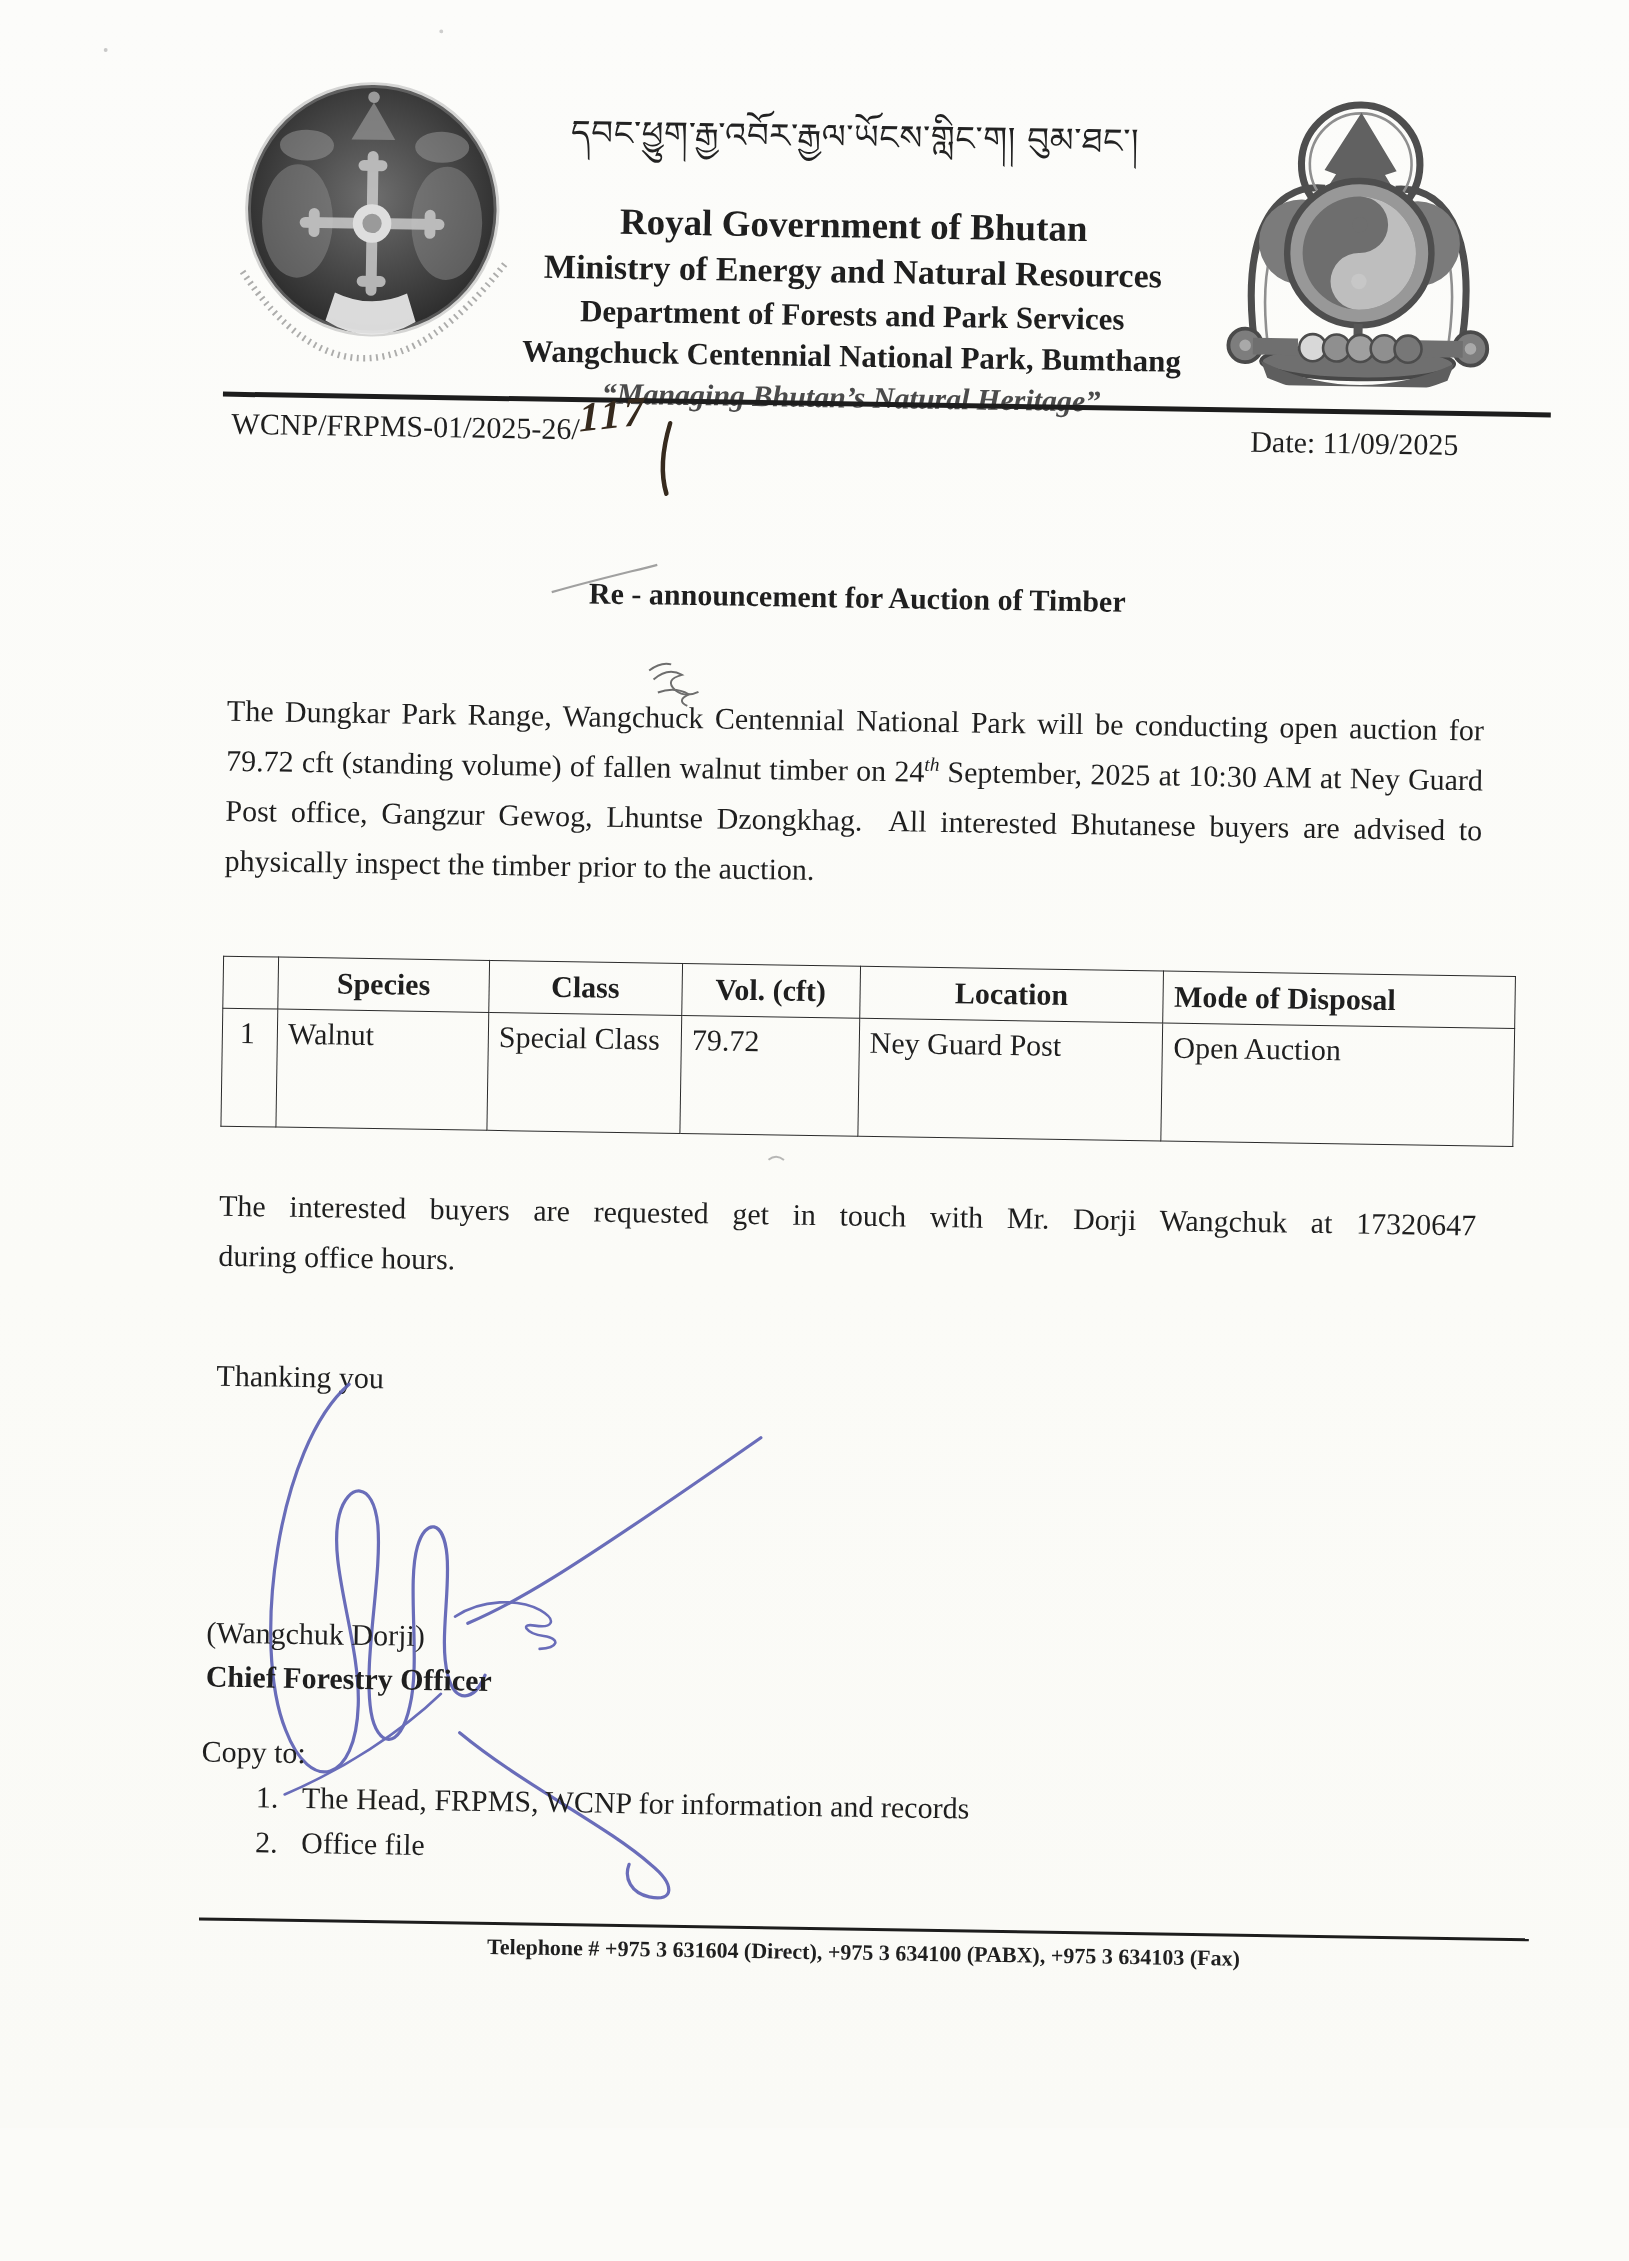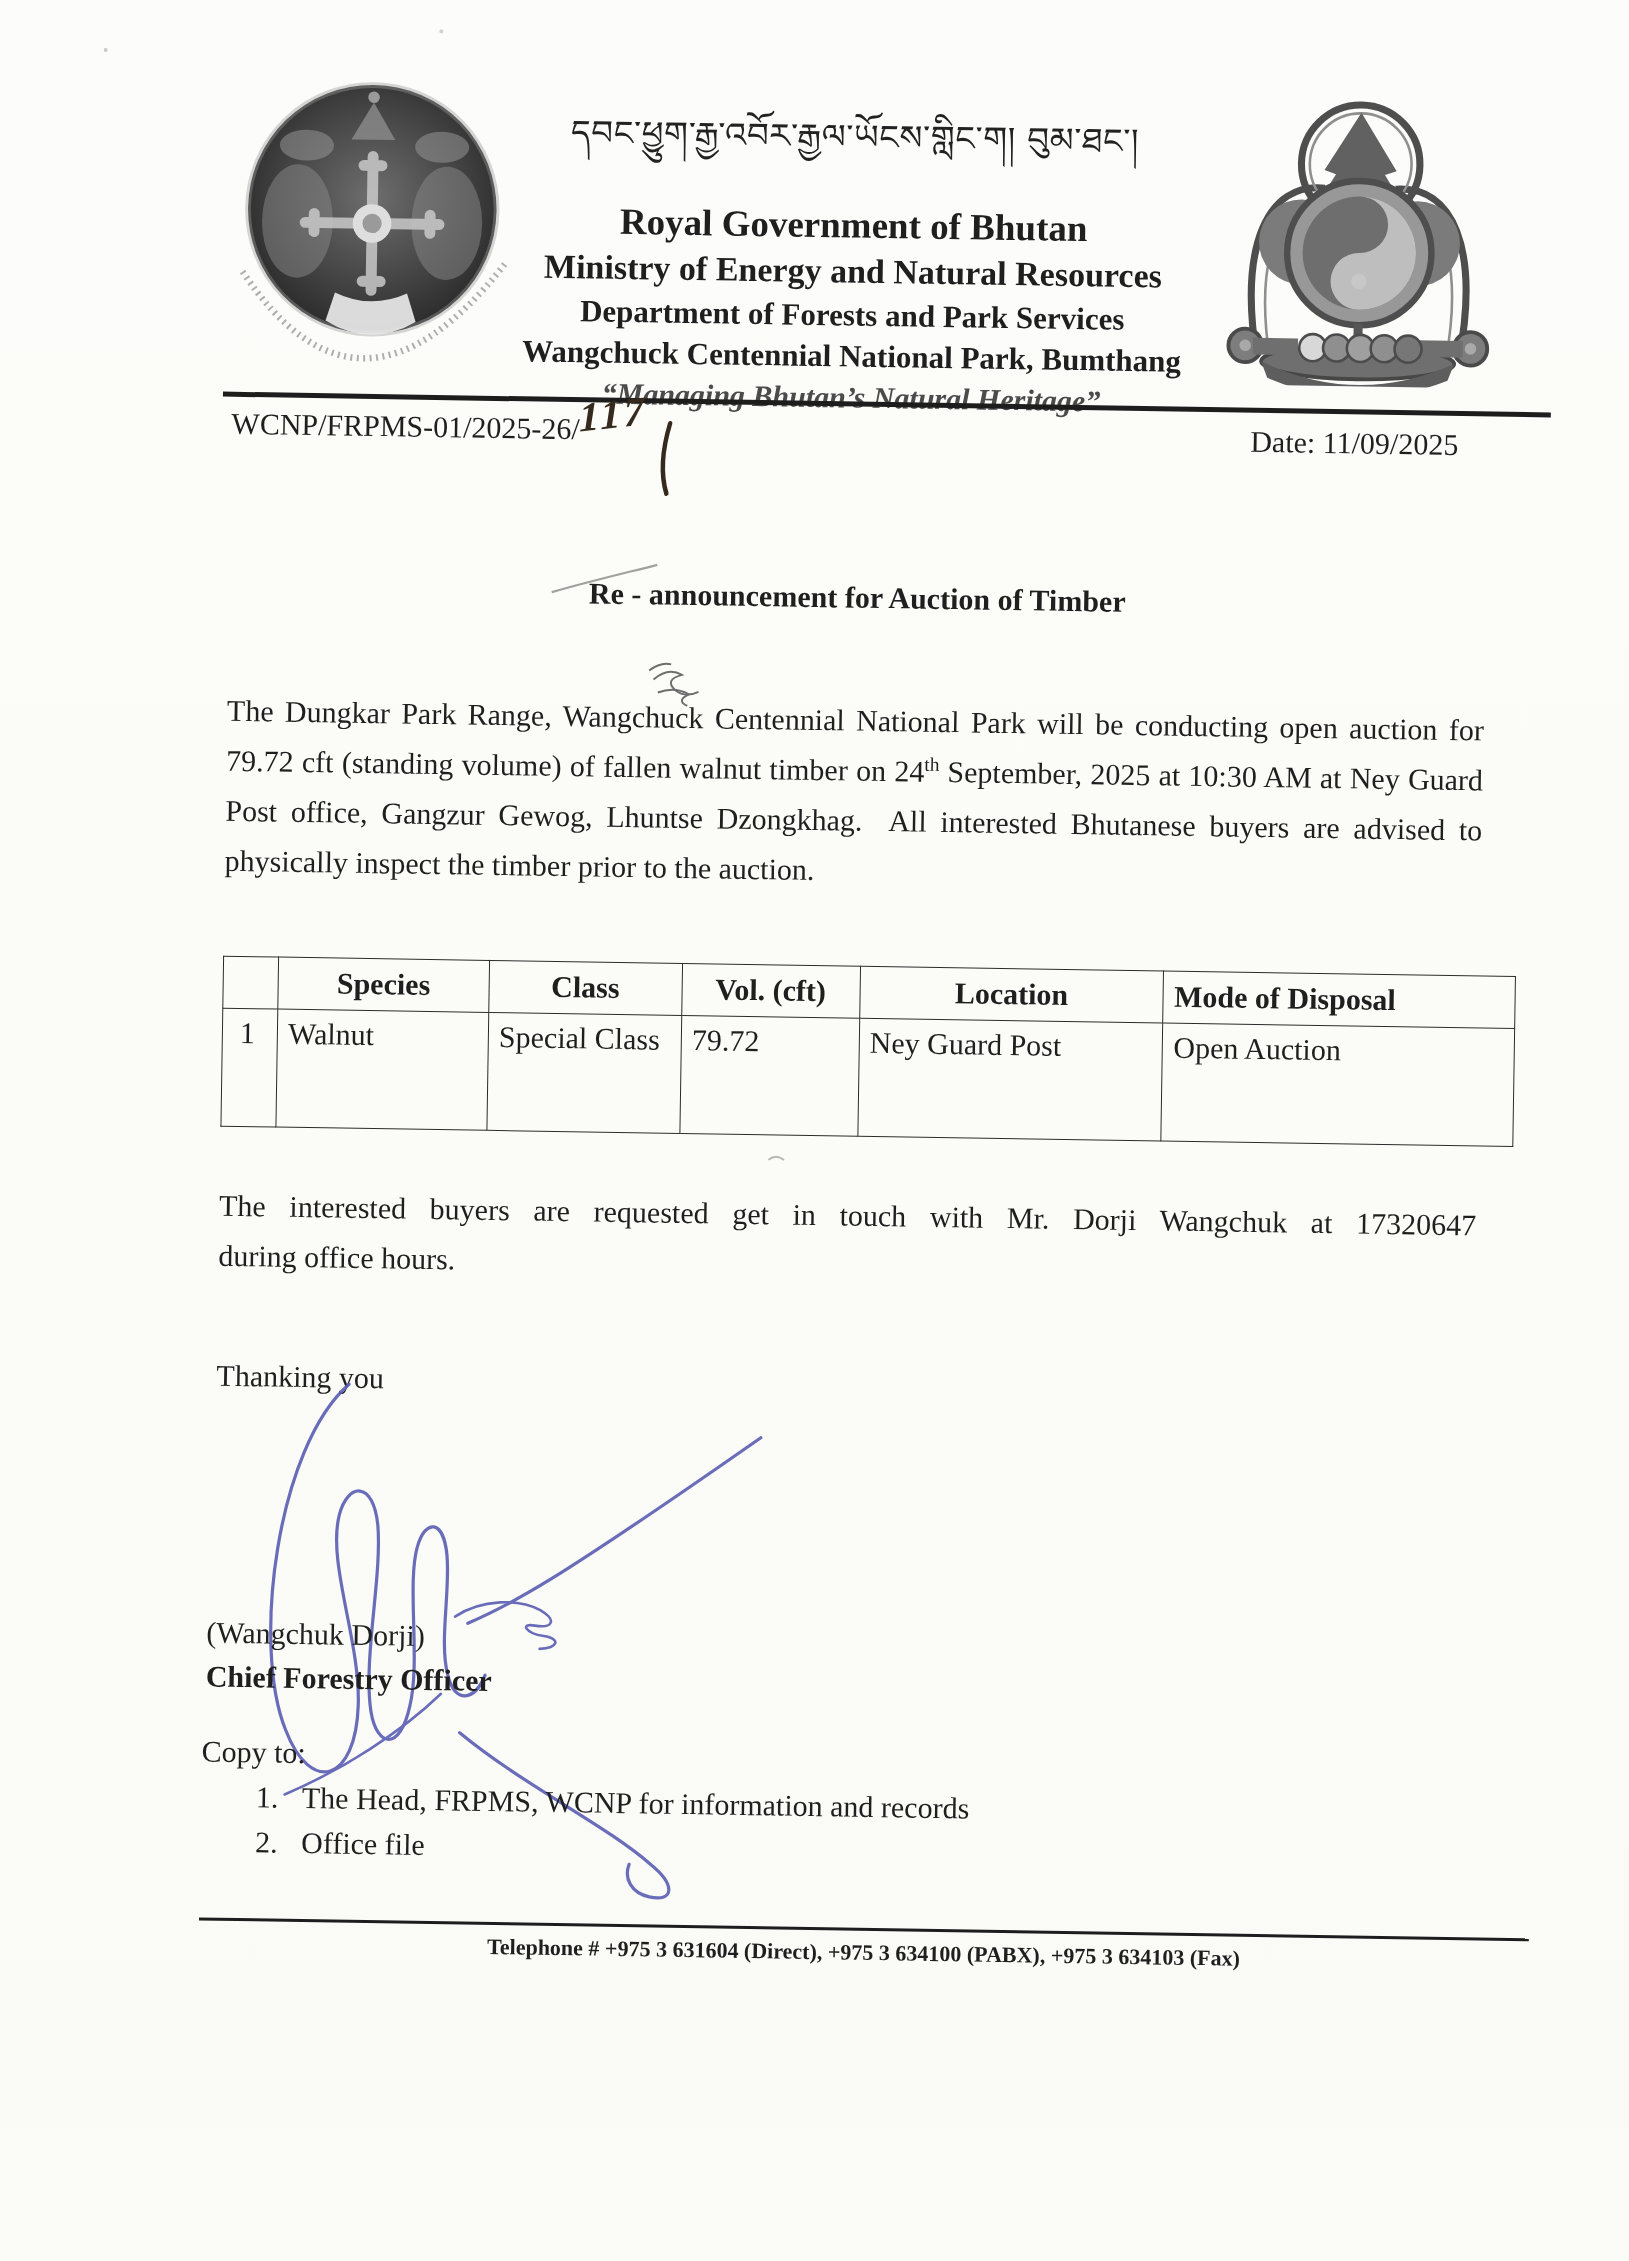--- a/index.html
+++ b/index.html
@@ -32,21 +32,21 @@
   }
   .seven-tail { position:absolute; left:76px; top:37px; }
   .letter-date { left:1241px; top:418px; font-size:30px; }
 
   .doc-title { left:222px; top:580px; width:1257px; text-align:center; font-size:30px; font-weight:bold; }
 
   .para { font-size:30px; line-height:50px; text-align:justify; }
   .p1 { left:222px; top:695px; width:1257px; }
   .p2 { left:222px; top:1190px; width:1257px; }
   .just-both { text-align:justify; text-align-last:justify; }
-  sup.ord { font-size:19.3px; line-height:0; }
+  sup.ord { font-size:19.3px; line-height:0;font-style:italic; }
 
   table.timber { left:222px; top:965px; width:1293px; border-collapse:collapse; font-size:30px; position:absolute; }
   table.timber th, table.timber td { border:1.9px solid #2b2b2b; }
   table.timber thead th { height:48px; font-weight:bold; text-align:center; vertical-align:middle; padding:1.3px 5.2px; }
   table.timber thead th.mode { text-align:left; padding-left:10.3px; }
   table.timber tbody td { height:110px; vertical-align:top; text-align:left; padding:7.7px 5.2px 0 10.3px; }
   table.timber tbody td.num { text-align:center; padding-left:0; }
 
   .thanks { left:222px; top:1368px; font-size:30px; }
   .sig-svg { left:258px; top:1377px; }

